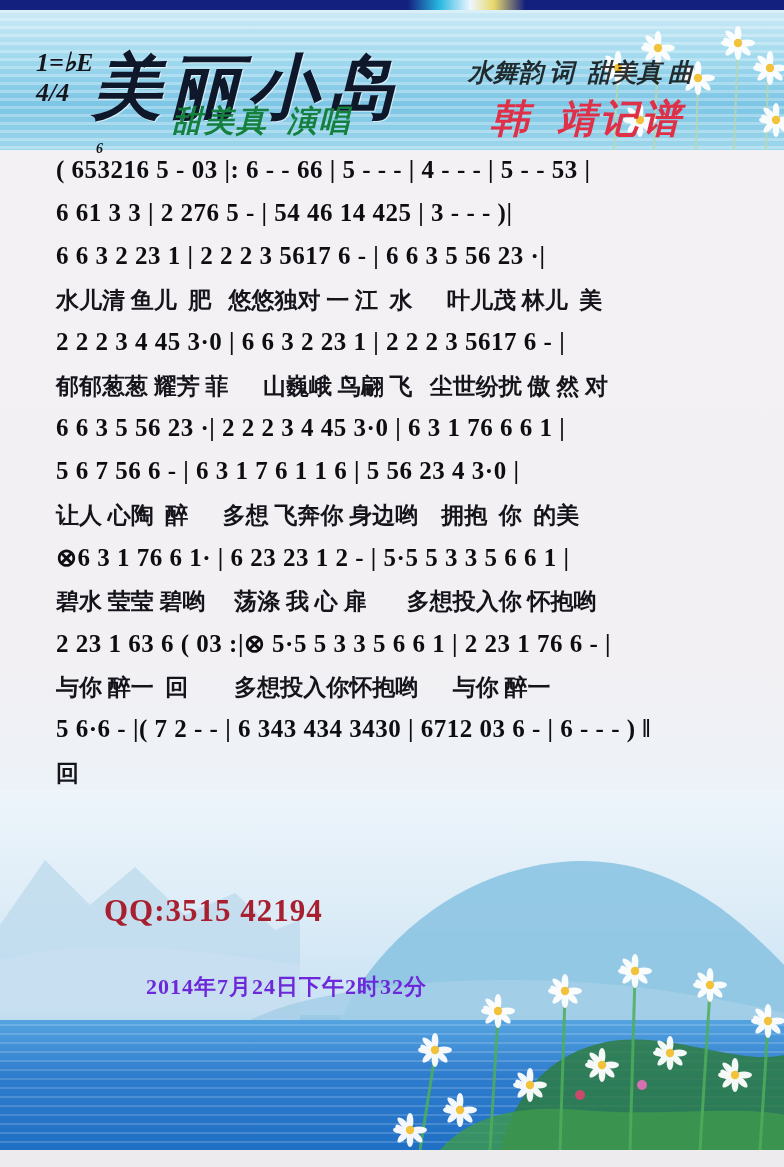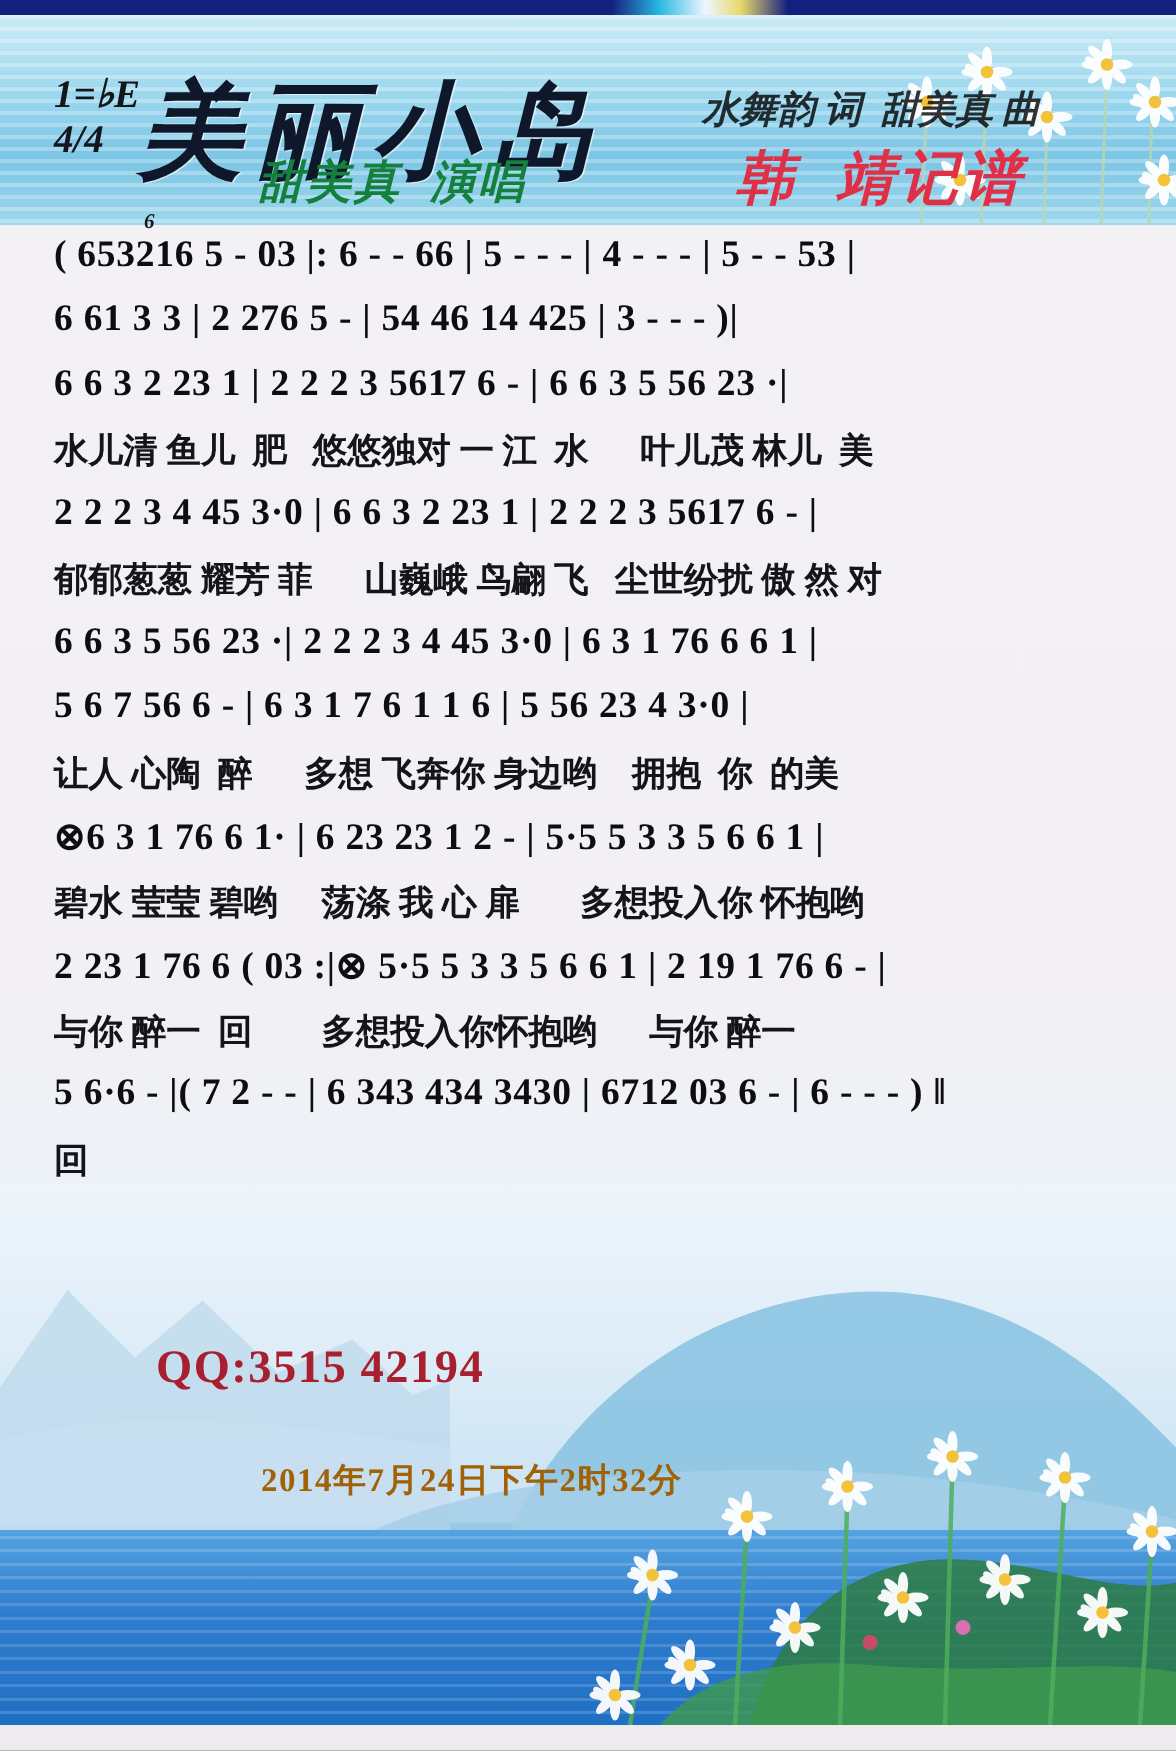--- a/index.html
+++ b/index.html
@@ -30,31 +30,31 @@
     font-style:italic;font-size:26px;line-height:30px;white-space:pre;}
   .title{position:absolute;left:92px;top:41px;color:#0f172a;font-weight:bold;font-style:italic;
     font-size:70px;letter-spacing:8px;text-shadow:1px 1px 0 rgba(255,255,255,.6);}
   .credits{position:absolute;left:468px;top:56px;color:#000000;opacity:.8;
     font-weight:bold;font-style:italic;font-size:25px;white-space:pre;}
   .transcriber{position:absolute;left:490px;top:92px;color:#e03048;
     font-weight:bold;font-style:italic;font-size:39px;letter-spacing:3px;white-space:pre;}
   .performer{position:absolute;left:172px;top:101px;color:#15803d;
     font-weight:bold;font-style:italic;font-size:30px;letter-spacing:2px;white-space:pre;}
   
-  .score{position:absolute;left:36px;top:156px;width:710px;}
+  .score{position:absolute;left:56px;top:156px;width:710px;}
   .m-line{height:43px;font-size:25px;font-weight:bold;color:#0d0d12;
     white-space:pre;letter-spacing:.5px;}
   .ly-line{height:43px;font-size:23px;font-weight:bold;color:#14141a;white-space:pre;}
   .sextuplet{position:absolute;left:96px;top:141px;font-size:14px;font-weight:bold;
     font-style:italic;color:#15151c;}
   
   .qq{position:absolute;left:104px;top:893px;color:#a81f2f;font-weight:bold;
     font-size:31px;letter-spacing:1px;}
-  .datestamp{position:absolute;left:146px;top:972px;color:#a16207;font-weight:bold;
-    font-size:22px;letter-spacing:1px;margin-left:28px;}
+  .datestamp{position:absolute;left:146px;top:972px;color:#6d28d9;font-weight:bold;
+    font-size:22px;letter-spacing:1px;}
 </style>
 </head>
 <body>
 
 <div class="page">
 
   <div class="top-stripe"></div>
   <div class="sky-band"></div>
   <div class="paper-band"></div>
   <div class="lower-sky"></div>
@@ -105,21 +105,21 @@
     <div class="m-line">6 61 3 3 | 2 276 5 - | 54 46 14 425 | 3 - - - )|</div>
     <div class="m-line">6 6 3 2 23 1 | 2 2 2 3 5617 6 - | 6 6 3 5 56 23 ·|</div>
     <div class="ly-line">水儿清 鱼儿  肥   悠悠独对 一 江  水      叶儿茂 林儿  美</div>
     <div class="m-line">2 2 2 3 4 45 3·0 | 6 6 3 2 23 1 | 2 2 2 3 5617 6 - |</div>
     <div class="ly-line">郁郁葱葱 耀芳 菲      山巍峨 鸟翩 飞   尘世纷扰 傲 然 对</div>
     <div class="m-line">6 6 3 5 56 23 ·| 2 2 2 3 4 45 3·0 | 6 3 1 76 6 6 1 |</div>
     <div class="m-line">5 6 7 56 6 - | 6 3 1 7 6 1 1 6 | 5 56 23 4 3·0 |</div>
     <div class="ly-line">让人 心陶  醉      多想 飞奔你 身边哟    拥抱  你  的美</div>
     <div class="m-line">⊗6 3 1 76 6 1· | 6 23 23 1 2 - | 5·5 5 3 3 5 6 6 1 |</div>
     <div class="ly-line">碧水 莹莹 碧哟     荡涤 我 心 扉       多想投入你 怀抱哟</div>
-    <div class="m-line">2 23 1 76 6 ( 03 :|⊗ 5·5 5 3 3 5 6 6 1 | 2 19 1 76 6 - |</div>
+    <div class="m-line">2 23 1 63 6 ( 03 :|⊗ 5·5 5 3 3 5 6 6 1 | 2 23 1 76 6 - |</div>
     <div class="ly-line">与你 醉一  回        多想投入你怀抱哟      与你 醉一</div>
     <div class="m-line">5 6·6 - |( 7 2 - - | 6 343 434 3430 | 6712 03 6 - | 6 - - - ) ‖</div>
     <div class="ly-line">回</div>
   </div>
 
   <svg class="deco" style="left:0;top:775px;" width="784" height="245" viewBox="0 0 784 245">
     <path d="M0,150 L45,85 L90,130 L135,92 L185,140 L235,118 L275,155 L300,145 L300,245 L0,245 Z" fill="#bcd9ec" opacity="0.75"></path>
     <path d="M0,185 C90,160 200,175 300,190 L300,245 L0,245 Z" fill="#c8e0f0" opacity="0.8"></path>
     <path d="M340,245 C380,160 470,88 580,86 C680,85 745,150 784,190 L784,245 Z" fill="#8cc4e2" opacity="0.9"></path>
     <path d="M250,245 C330,205 520,195 660,215 C720,224 760,232 784,238 L784,245 L250,245 Z" fill="#a6cfe8" opacity="0.85"></path>

